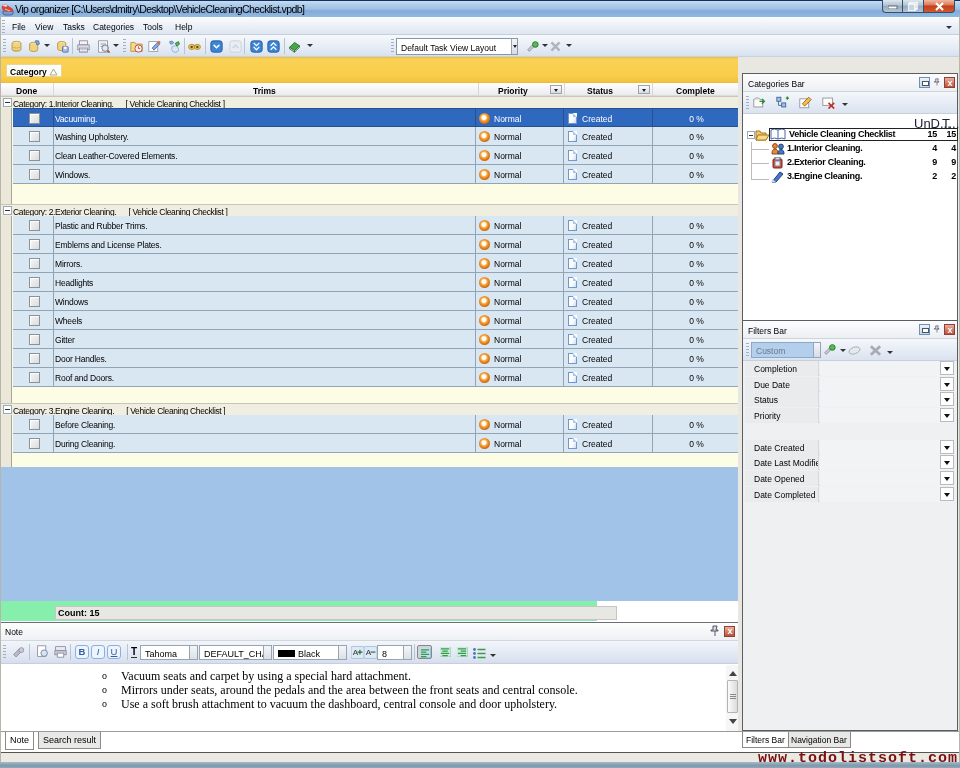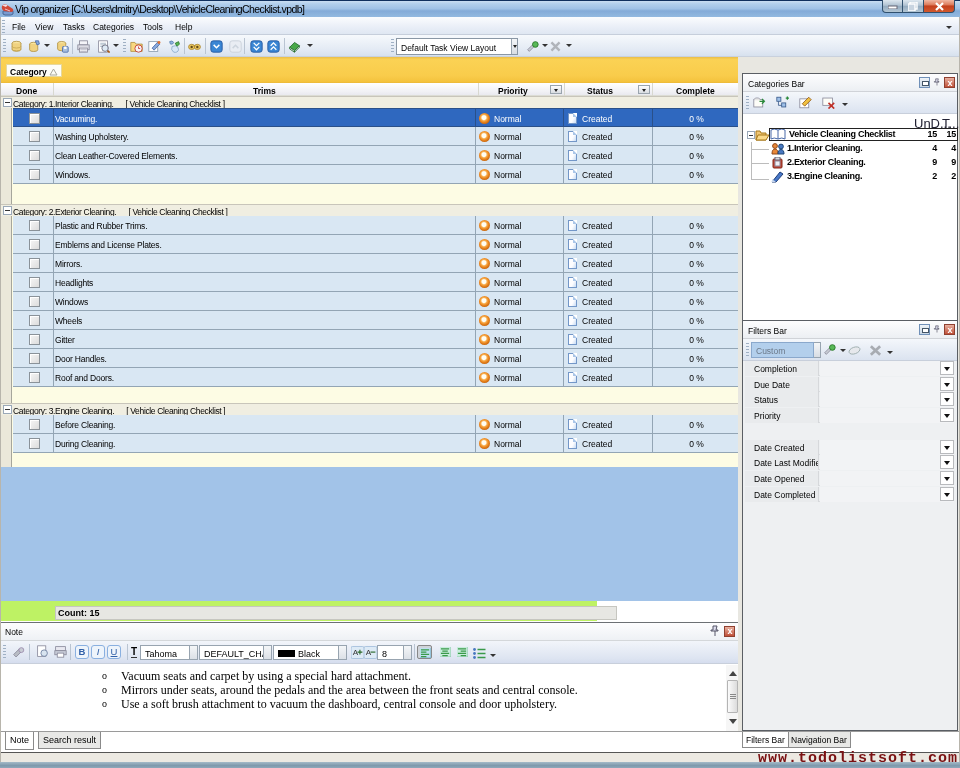--- a/index.html
+++ b/index.html
@@ -69,21 +69,21 @@
 .sico { position:absolute; left:555px; top:4px; width:9px; height:11px; background:linear-gradient(115deg,#fdfdff 55%, #c8dcf4); border:1px solid #7397c8; }
 .sico:after { content:""; position:absolute; right:-1px; top:-1px; width:0; height:0; border-left:4px solid #aac6e8; border-top:4px solid #fff; }
 .stxt { position:absolute; left:569px; top:5px; }
 .cmp { position:absolute; left:646px; top:5px; width:75px; text-align:center; }
 
 .trow.sel { background:#2f68bf; color:#fff; border-top:1px solid #2a5089; border-bottom:1px solid #2a5089; }
 .trow.sel .cchk { border-right:1px solid #2a5089; }
 .trow.sel .csep { background:#2a5089; }
 
 #bluearea { left:0; top:410px; width:738px; height:134px; background:#a2c3e8; }
-#countbar { left:0; top:544px; width:597px; height:20px; background:#bef264; }
+#countbar { left:0; top:544px; width:597px; height:20px; background:#86efac; }
 #countinner { position:absolute; left:55px; top:5px; width:562px; height:14px; background:#e7e7e3; border:1px solid #c6c6c0; }
 #counttxt { position:absolute; left:58px; top:7px; font-weight:bold; font-size:9px; }
 
 
 #notepanel { left:0; top:622px; width:740px; height:158px; background:#fff; border:1px solid #6c7074; border-bottom:none; }
 #notehdr { position:absolute; left:0; top:0; width:738px; height:18px; background:linear-gradient(#fdfdfe,#eef1f5); border-bottom:1px solid #d4d7da; }
 #notehdr .t { position:absolute; left:4px; top:4px; }
 #notetb { position:absolute; left:0; top:18px; width:738px; height:23px; background:linear-gradient(#f2f5fa,#dde4f1 80%,#d5ddee); border-bottom:1px solid #c8cfdb; }
 .fmtbtn { position:absolute; top:4px; width:14px; height:14px; border:1px solid #8ab0e0; border-radius:3px; background:#eef4fb; text-align:center; color:#3060a8; font-size:9.5px; line-height:12px; }
 .ncombo { position:absolute; top:4px; height:15px; background:#fff; border:1px solid #98a4b0; overflow:hidden; }

